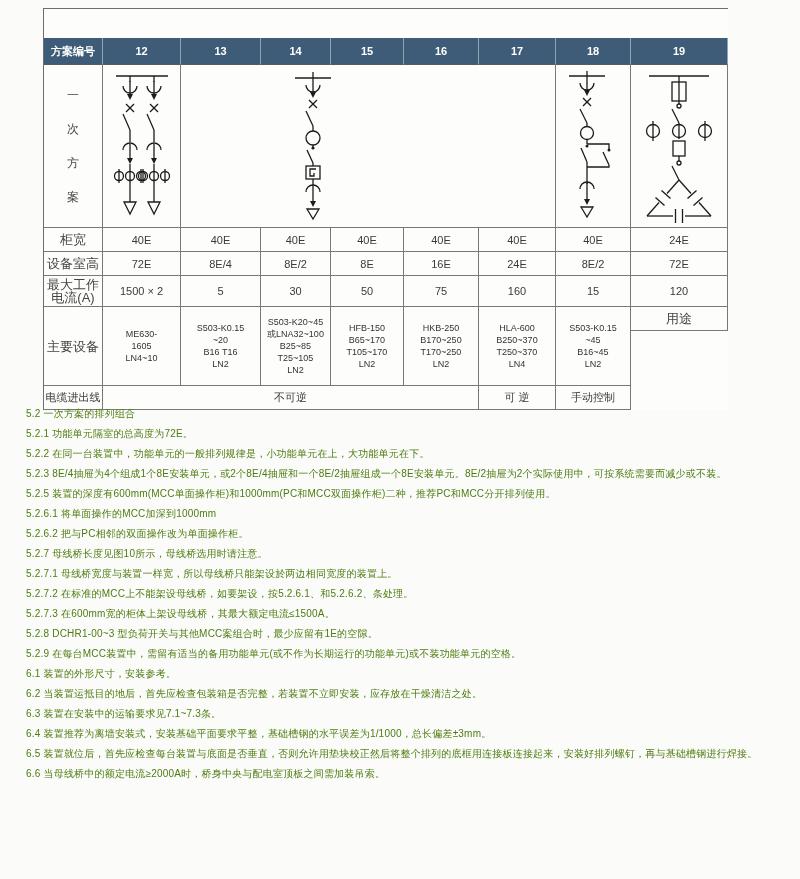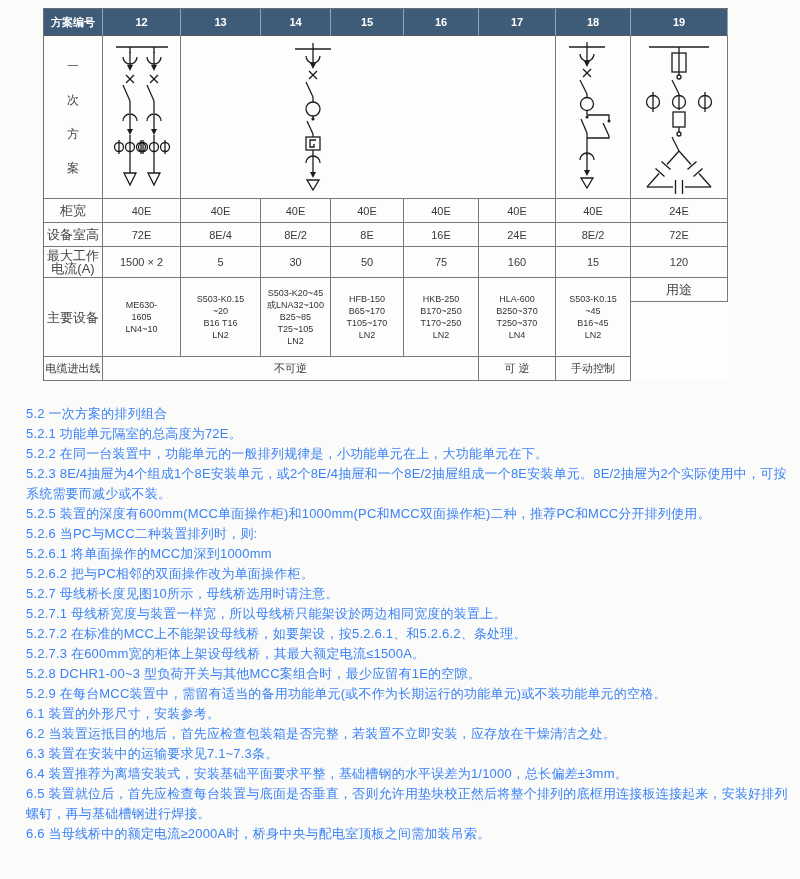--- a/index.html
+++ b/index.html
@@ -11,41 +11,41 @@
     position:absolute;left:43px;top:8px;
     display:grid;
     grid-template-columns:59px 78px 80px 70px 73px 75px 77px 75px 97px;
     border-top:1px solid #6e6e6e;border-left:1px solid #6e6e6e;
     background:#fdfdfc;
   }
   .c{border-right:1px solid #787878;border-bottom:1px solid #787878;
      display:flex;align-items:center;justify-content:center;
      font-size:11px;color:#3a3a3a;box-sizing:border-box;text-align:center;}
   .hd{background:#3e5c78;color:#fff;height:27px;font-size:11px;font-weight:bold;
-      border-right:1px solid #90a5b4;border-bottom:1px solid #5a5a5a;}
+      border-right:1px solid #90a5b4;border-bottom:1px solid #5a5a5a;margin-top:29px;}
   .hd:last-child{border-right:1px solid #3e5c78;}
   .r-diagram{height:163px;}
   .r-sm{height:24px;}
   .r-cur{height:31px;}
   .r-eq{height:79px;}
   .rowlabel{font-size:13px;color:#444;white-space:pre-line;line-height:13px;}
   .vlabel{white-space:pre-line;line-height:34px;font-size:12px;color:#444;}
   .pre{white-space:pre-line;}
   .eq{font-size:9px;line-height:12px;white-space:pre-line;color:#333;}
   .span5{grid-column:span 5;}
   .diagcell{position:relative;}
   .diag-offset{justify-content:flex-start;}
   .diag-offset svg{margin-left:110px;}
   svg.scheme{stroke:#1c1c1c;stroke-width:1.3;fill:none;}
   svg.scheme .f{fill:#1c1c1c;stroke:none;}
   svg.scheme .w{fill:#fdfdfc;}
 
   
   .textblock{position:absolute;left:26px;top:404px;width:762px;}
-  .para{font-size:13px;line-height:20px;color:#3b82f6;letter-spacing:0.2px;}
+  .para{font-size:10px;line-height:20px;color:#4d7c0f;letter-spacing:0.2px;}
   .sec-heading{font-size:16px;font-weight:bold;color:#9c3a38;margin:8px 0 6px 0;line-height:24px;}
 </style>
 </head>
 <body>
 
 <div class="page">
 
   <div class="scheme-table">
 
     <div class="c hd">方案编号</div>
@@ -264,21 +264,20 @@
     <div class="c r-sm">手动控制</div>
   </div>
 
   <div class="textblock">
     <div>
         <div class="para">5.2 一次方案的排列组合</div>
         <div class="para">5.2.1 功能单元隔室的总高度为72E。</div>
         <div class="para">5.2.2 在同一台装置中，功能单元的一般排列规律是，小功能单元在上，大功能单元在下。</div>
         <div class="para">5.2.3 8E/4抽屉为4个组成1个8E安装单元，或2个8E/4抽屉和一个8E/2抽屉组成一个8E安装单元。8E/2抽屉为2个实际使用中，可按系统需要而减少或不装。</div>
         <div class="para">5.2.5 装置的深度有600mm(MCC单面操作柜)和1000mm(PC和MCC双面操作柜)二种，推荐PC和MCC分开排列使用。</div>
-        <div class="para">5.2.6 当PC与MCC二种装置排列时，则:</div>
         <div class="para">5.2.6.1 将单面操作的MCC加深到1000mm</div>
         <div class="para">5.2.6.2 把与PC相邻的双面操作改为单面操作柜。</div>
         <div class="para">5.2.7 母线桥长度见图10所示，母线桥选用时请注意。</div>
         <div class="para">5.2.7.1 母线桥宽度与装置一样宽，所以母线桥只能架设於两边相同宽度的装置上。</div>
         <div class="para">5.2.7.2 在标准的MCC上不能架设母线桥，如要架设，按5.2.6.1、和5.2.6.2、条处理。</div>
         <div class="para">5.2.7.3 在600mm宽的柜体上架设母线桥，其最大额定电流≤1500A。</div>
         <div class="para">5.2.8 DCHR1-00~3 型负荷开关与其他MCC案组合时，最少应留有1E的空隙。</div>
         <div class="para">5.2.9 在每台MCC装置中，需留有适当的备用功能单元(或不作为长期运行的功能单元)或不装功能单元的空格。</div>
       </div>
     <div>

